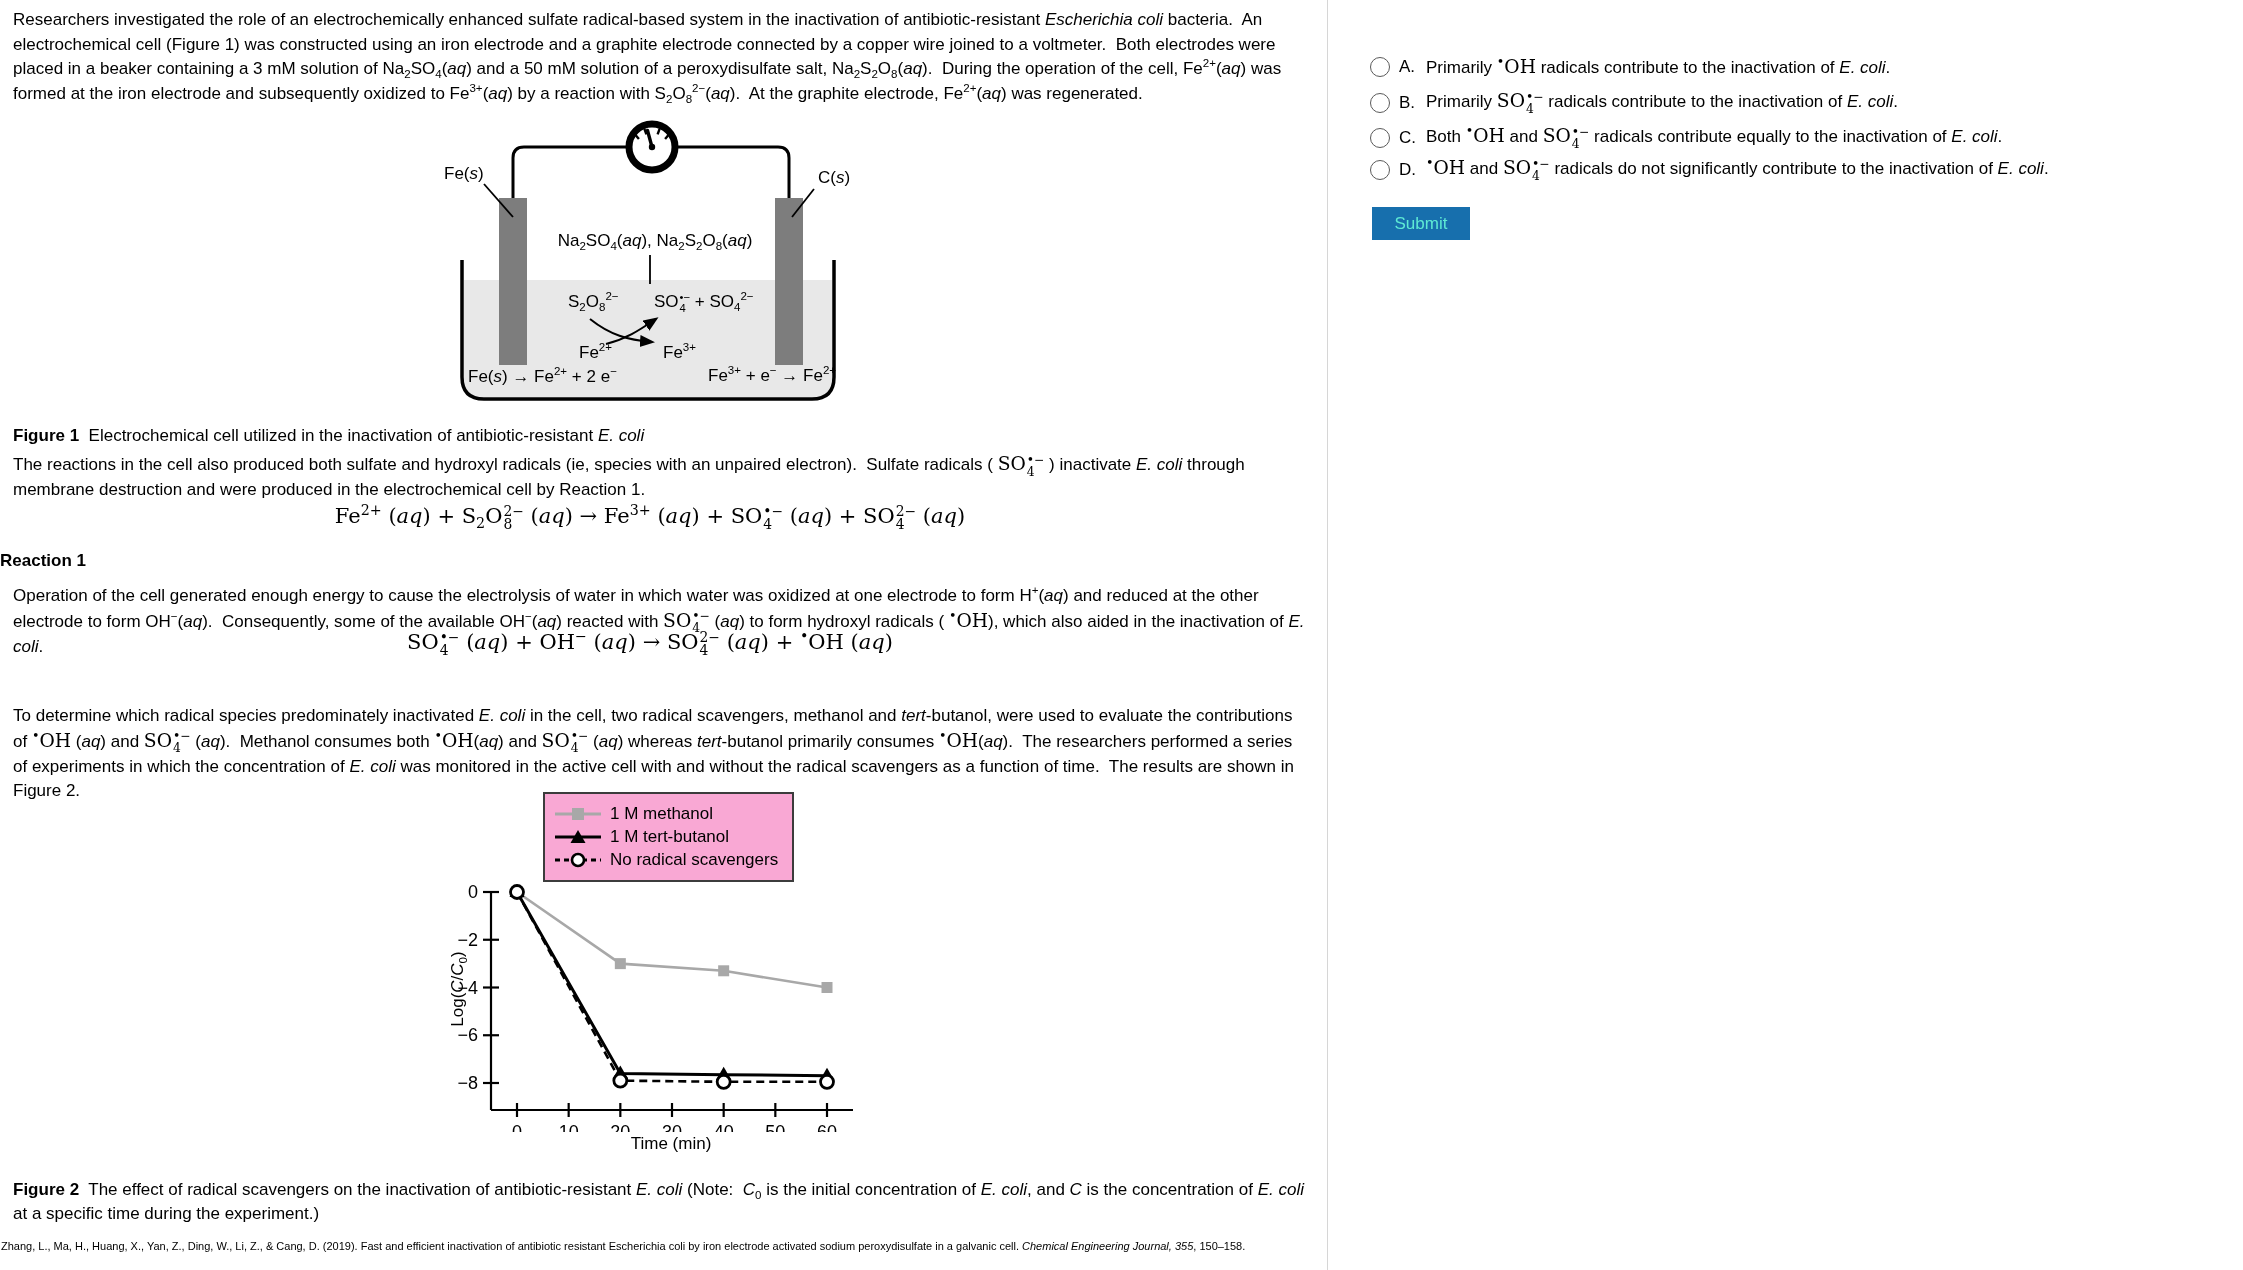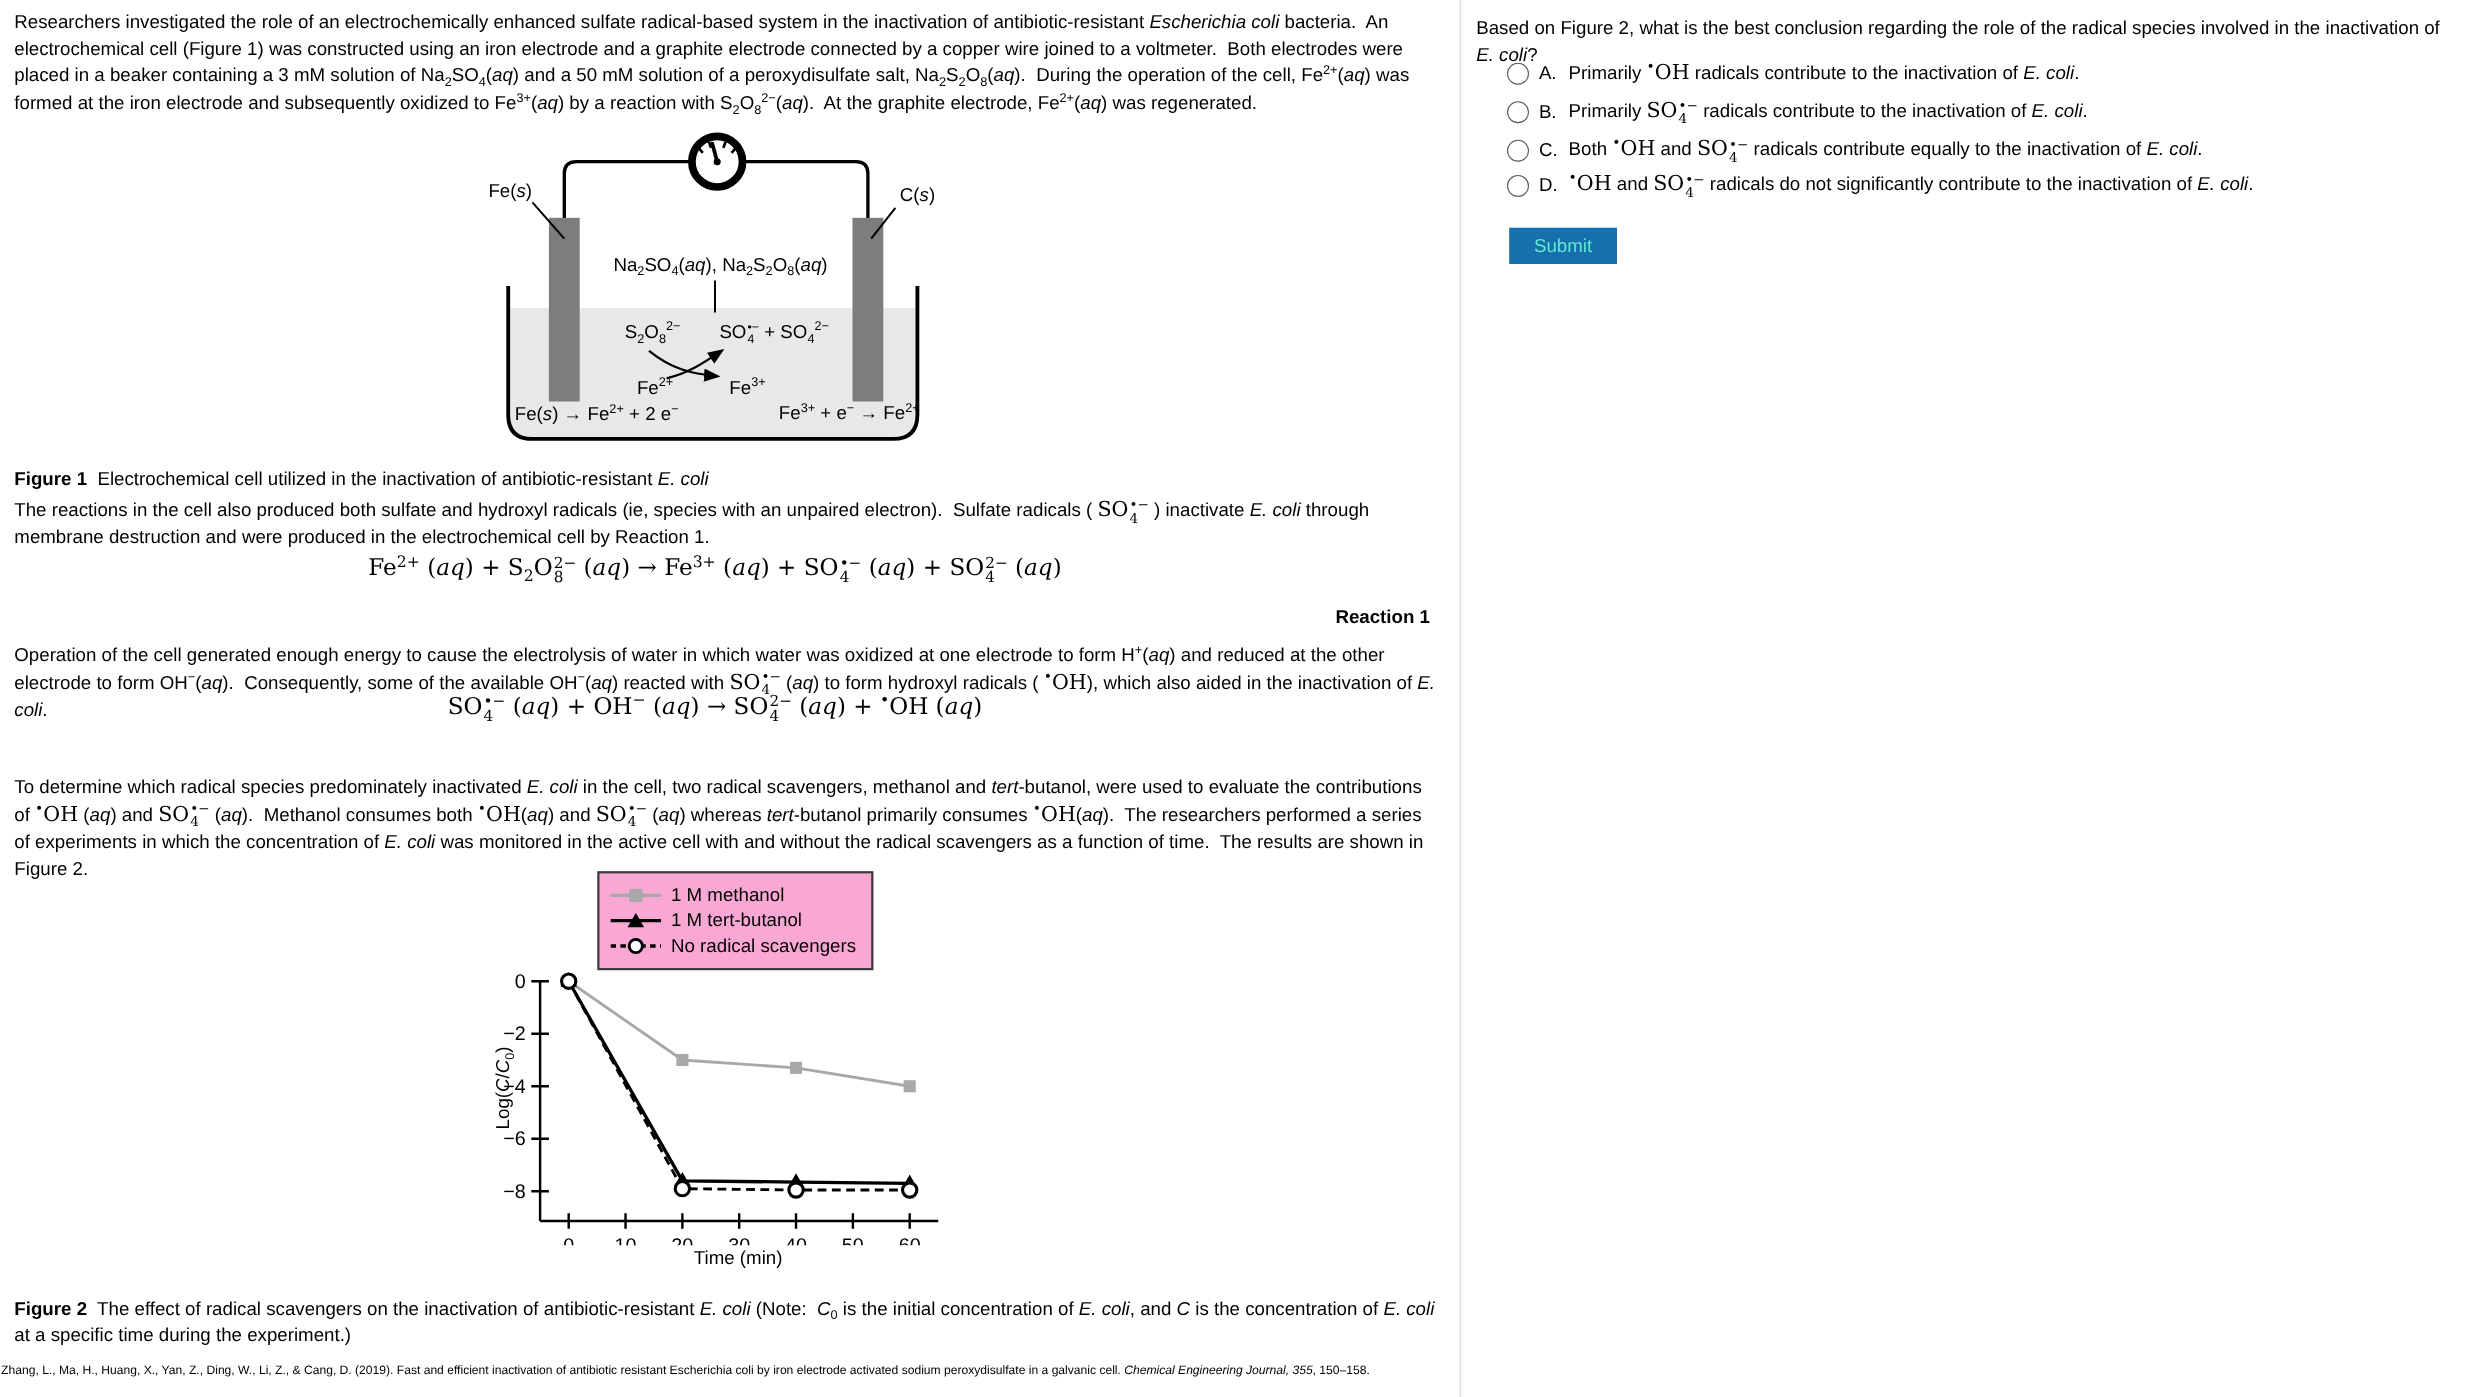--- a/index.html
+++ b/index.html
@@ -11,21 +11,21 @@
   b { font-weight:bold; }
   .srf { font-family:"DejaVu Serif","Liberation Serif",serif; font-size:1.1em; }
   .stk { display:inline-block; vertical-align:-0.45em; line-height:0.95; font-size:0.66em; text-align:left; padding-left:1px; }
   .stk .t, .stk .b { display:block; }
   .left-panel { position:absolute; left:0; top:0; width:1327px; height:1270px; }
   .blk { position:absolute; left:13px; width:1292px; line-height:24.5px; }
   .fig1 { position:absolute; left:440px; top:116px; width:440px; height:302px; }
   .f1lbl { position:absolute; white-space:nowrap; font-size:17px; }
   .eq { position:absolute; left:0; width:1300px; text-align:center;
         font-family:"DejaVu Serif","Liberation Serif",serif; font-size:21px; }
-  .eq-label { position:absolute; left:0; width:1300px; text-align:right; font-weight:bold; }
+  .eq-label { position:absolute; left:0; width:1300px; text-align:left; font-weight:bold; }
   .fig2 { position:absolute; left:443px; top:792px; width:462px; height:372px; }
   .legend { position:absolute; left:100px; top:0; background:#f9a8d4; border:2px solid #3c3c3c;
             padding:7px 14px 7px 10px; z-index:2; }
   .lg-item { display:flex; align-items:center; gap:9px; margin:3px 0; font-size:17px; white-space:nowrap; }
   .ylab { position:absolute; left:-44px; top:186px; width:120px; height:22px; text-align:center;
           transform:rotate(-90deg); font-size:17px; white-space:nowrap; }
   .xlab { position:absolute; left:48px; top:342px; width:360px; text-align:center; font-size:17px; }
   .caption { position:absolute; left:13px; width:1292px; line-height:24px; }
   .reference { position:absolute; left:1px; width:1292px; font-size:11px; }
   .divider { position:absolute; left:1327px; top:0; width:1px; height:1270px; background:#d6d6d6; }
@@ -180,21 +180,20 @@
     </div>
 
     <div class="caption" style="top:1178px"><b>Figure 2</b>&nbsp; The effect of radical scavengers on the inactivation of antibiotic-resistant <i>E. coli</i> (Note:&nbsp; <i>C</i><sub>0</sub> is the initial concentration of <i>E. coli</i>, and <i>C</i> is the concentration of <i>E. coli</i> at a specific time during the experiment.)</div>
 
     <div class="reference" style="top:1240px">Zhang, L., Ma, H., Huang, X., Yan, Z., Ding, W., Li, Z., &amp; Cang, D. (2019). Fast and efficient inactivation of antibiotic resistant Escherichia coli by iron electrode activated sodium peroxydisulfate in a galvanic cell. <i>Chemical Engineering Journal, 355</i>, 150–158.</div>
   </div>
 
   <div class="divider"></div>
 
   <div class="right-panel">
-    <div class="question">Based on Figure 2, what is the best conclusion regarding the role of the radical species involved in the inactivation of <i>E. coli</i>?</div>
 
     <div class="option" style="top:56px">
       <span class="radio"></span>
       <span class="opt-letter">A.</span>
       <span class="opt-text">Primarily <span class="srf"><sup>•</sup>OH</span> radicals contribute to the inactivation of <i>E. coli</i>.</span>
     </div>
     <div class="option" style="top:90px">
       <span class="radio"></span>
       <span class="opt-letter">B.</span>
       <span class="opt-text">Primarily <span class="srf">SO<span class="stk"><span class="t">•−</span><span class="b">4</span></span></span> radicals contribute to the inactivation of <i>E. coli</i>.</span>

